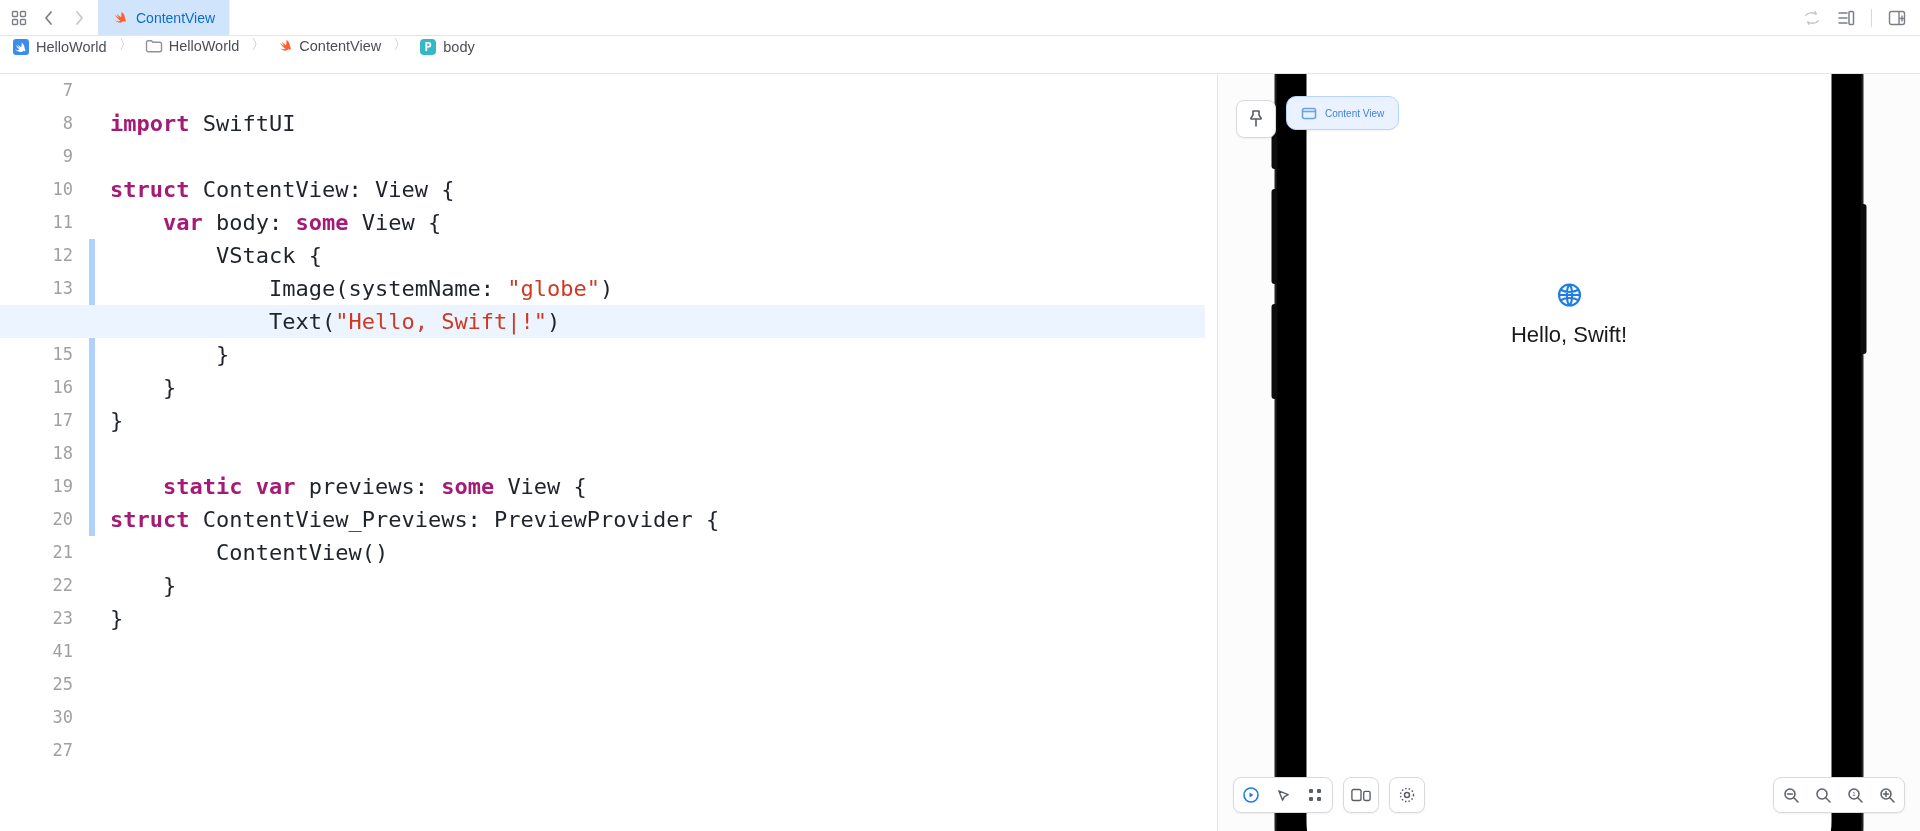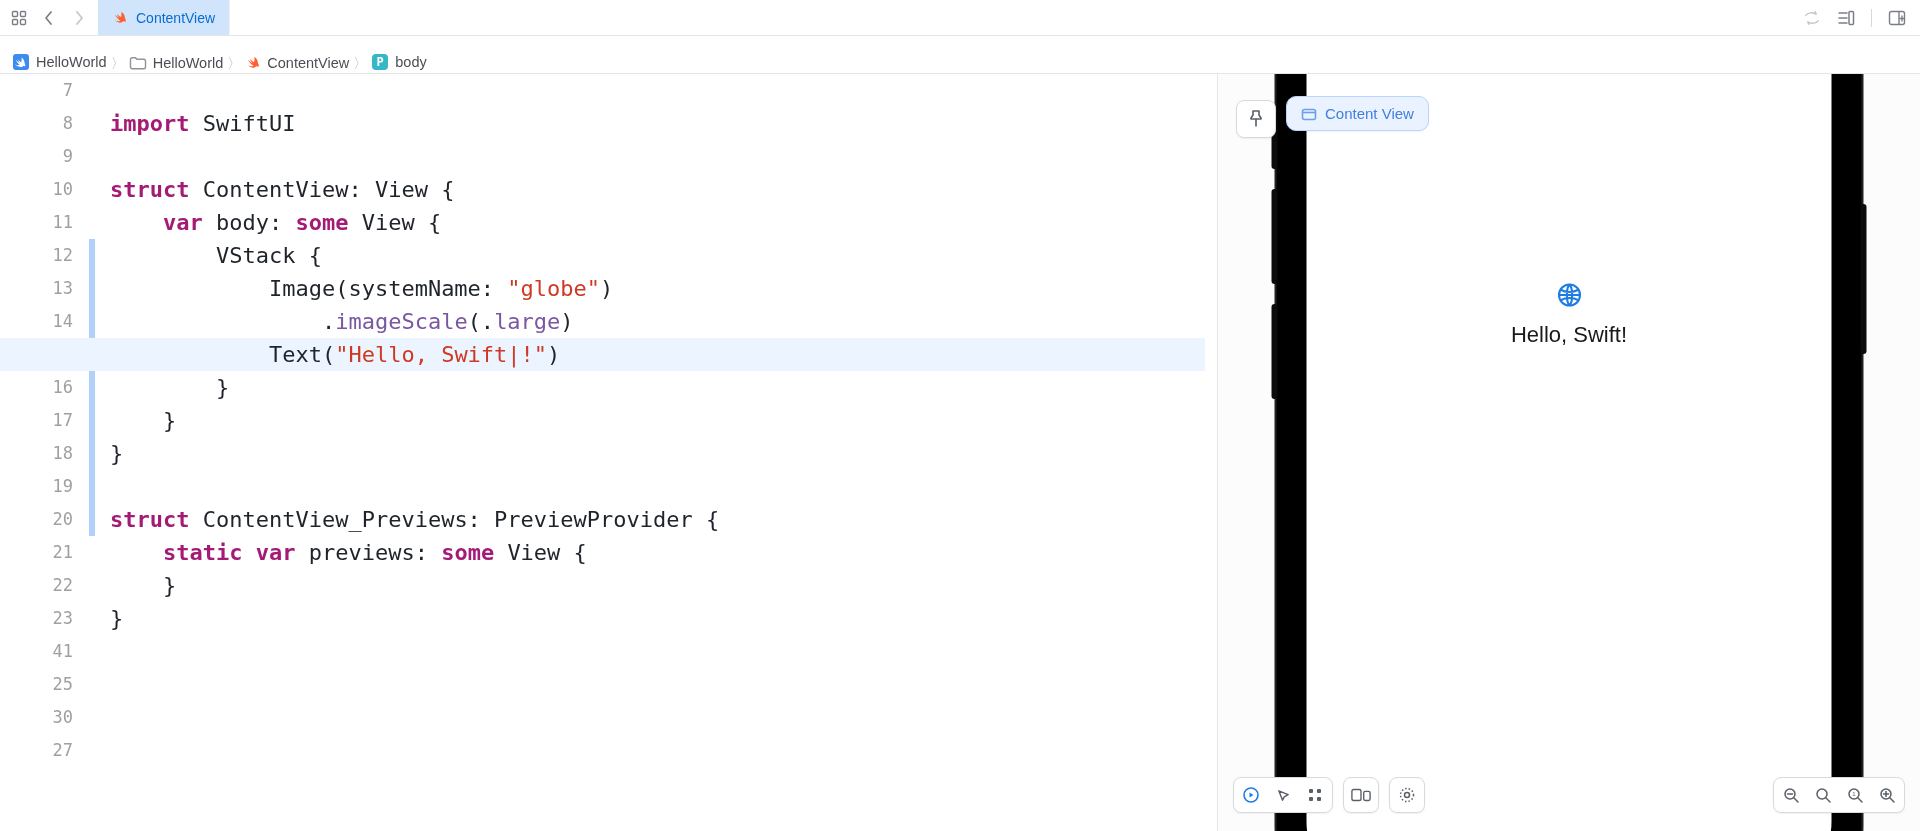--- a/index.html
+++ b/index.html
@@ -43,21 +43,21 @@
     display:flex; align-items:center; gap:8px; padding:0 14px;
     border-right:1px solid #f0f0f0; font-size:14px; color:#555;
   }
   .tab.active { background:var(--tab-active-bg); color:var(--tab-active-fg); font-weight:500; }
   .swift-bird { width:16px; height:16px; color:var(--swift-orange); }
   .tabbar-right { margin-left:auto; display:flex; align-items:center; gap:8px; padding:0 10px; }
   .vdiv { width:1px; height:18px; background:#d8d8d8; margin:0 4px; }
 
   
   .jumpbar {
-    height:38px; display:flex; align-items:flex-end; gap:0; padding:0 10px;
+    height:38px; display:flex; align-items:flex-start; gap:8px; padding:0 10px;
     border-bottom:1px solid var(--border); font-size:14.5px; color:#4b4f55;
     white-space:nowrap;
   }
   .jb-chevron { color:#b6babf; padding:0 2px; font-size:14px; }
   .jb-item { display:flex; align-items:center; gap:6px; padding:2px 2px; border-radius:4px;}
 
   
   .split { display:flex; height:calc(831px - 36px - 38px); }
   .editor-pane { width:1218px; border-right:1px solid var(--border); position:relative; overflow:hidden; }
 
@@ -109,21 +109,21 @@
   .pin-btn {
     position:absolute; top:26px; left:18px; width:40px; height:38px;
     border:1px solid var(--btn-border); background:var(--btn-bg); border-radius:8px;
     display:flex; align-items:center; justify-content:center;
     box-shadow:0 1px 2px rgba(0,0,0,.06);
   }
   .selected-chip{
     position:absolute; top:22px; left:68px;
     display:flex; align-items:center; gap:8px; padding:8px 14px;
     background:var(--preview-sel-bg); border:1.5px solid var(--preview-sel-bd);
-    border-radius:10px; color:#4281d9; font-size:15px;
+    border-radius:10px; color:#4281d9; font-size:10px;
     box-shadow:0 1px 2px rgba(0,0,0,.05);
   }
 
   
   .preview-toolbar{
     position:absolute; left:15px; bottom:18px; display:flex; gap:10px;
   }
   .preview-toolbar-right{
     position:absolute; right:15px; bottom:18px; display:flex; gap:2px;
     border:1px solid var(--btn-border); background:#fff; border-radius:8px; padding:2px;
@@ -279,28 +279,28 @@
           <div class="ln">27</div>
         </div>
       <div class="codecol" id="codecol">
           <div class="codeline"></div>
           <div class="codeline"><span class="tk-kw">import </span><span>SwiftUI</span></div>
           <div class="codeline"></div>
           <div class="codeline"><span class="tk-kw">struct </span><span>ContentView: View {</span></div>
           <div class="codeline"><span>    </span><span class="tk-kw">var </span><span>body: </span><span class="tk-kw">some </span><span>View {</span></div>
           <div class="codeline"><span>        VStack {</span></div>
           <div class="codeline"><span>            Image(systemName: </span><span class="tk-str">"globe"</span><span>)</span></div>
-          <div class="codeline"><span>                .</span><span class="tk-dot">imageScale</span><span>(.</span><span class="tk-dot">large</span><span>)</span></div>
           <div class="codeline hl"><span>            Text(</span><span class="tk-str">"Hello, Swift|!"</span><span>)</span></div>
           <div class="codeline"><span>        }</span></div>
           <div class="codeline"><span>    }</span></div>
           <div class="codeline"><span>}</span></div>
           <div class="codeline"></div>
+          <div class="codeline"><span>    </span><span class="tk-kw">static var </span><span>previews: </span><span class="tk-kw">some </span><span>View {</span></div>
           <div class="codeline"><span class="tk-kw">struct </span><span>ContentView_Previews: PreviewProvider {</span></div>
-          <div class="codeline"><span>    </span><span class="tk-kw">static var </span><span>previews: </span><span class="tk-kw">some </span><span>View {</span></div>
+          <div class="codeline"><span>        ContentView()</span></div>
           <div class="codeline"><span>    }</span></div>
           <div class="codeline"><span>}</span></div>
           <div class="codeline"></div>
         </div>
     </div>
   </div>
 
   <div class="preview-pane">
     <div class="canvas-bg"></div>
 

